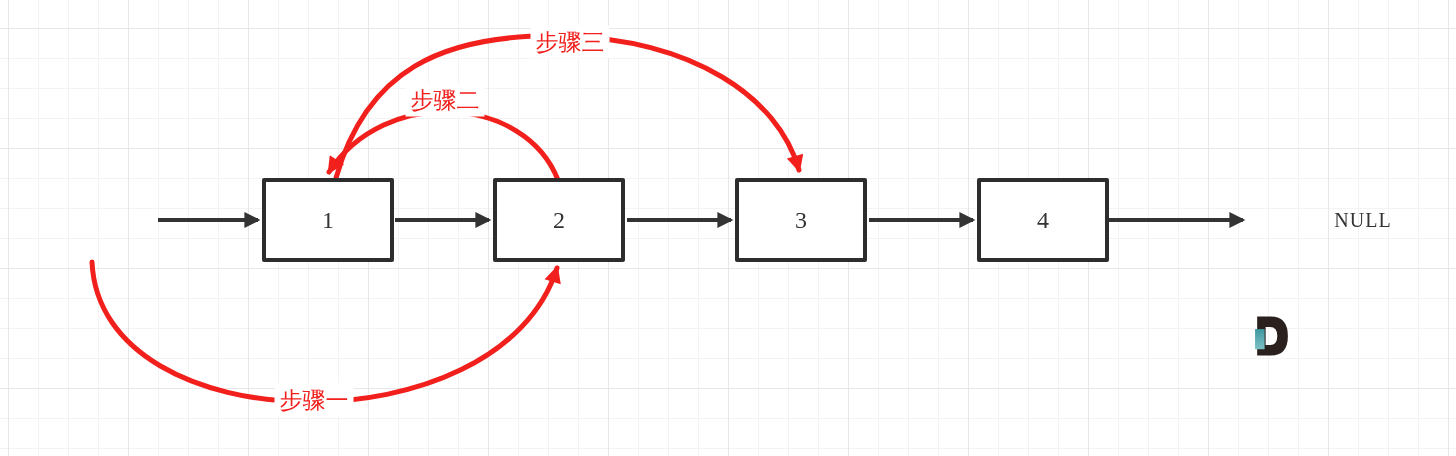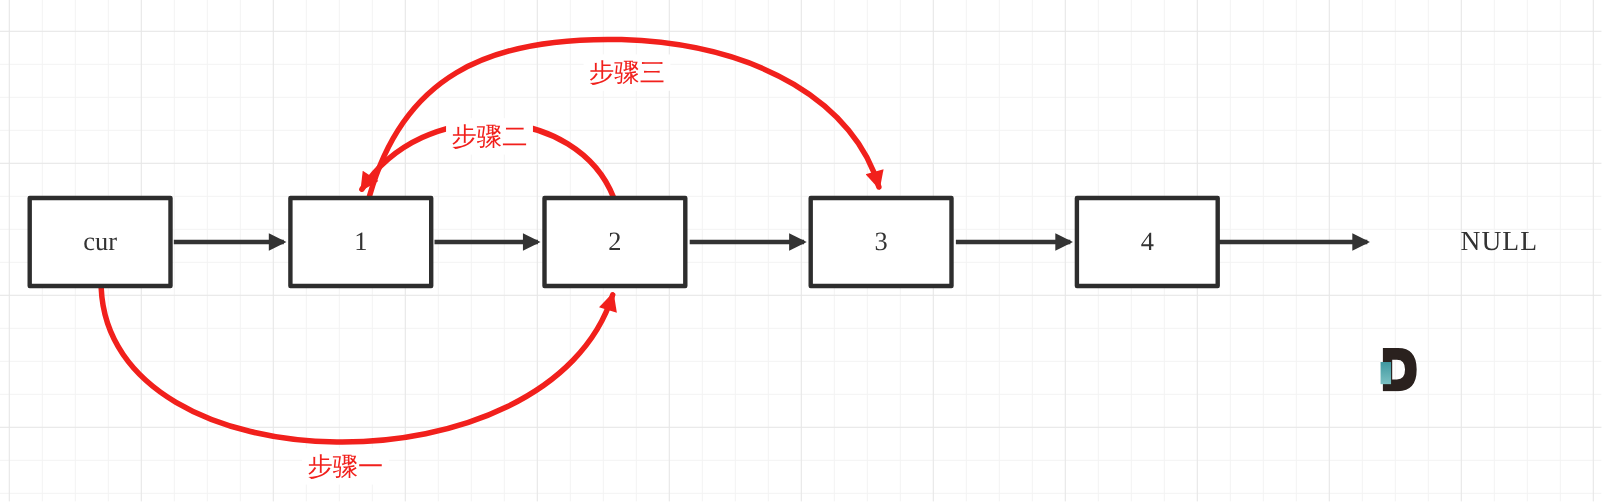--- a/index.html
+++ b/index.html
@@ -19,28 +19,27 @@
   }
   svg.layer{position:absolute;left:0;top:0;}
   .node{
     position:absolute;top:178px;width:132px;height:84px;
     box-sizing:border-box;border:4px solid #2d2d2d;border-radius:2px;
     background:#ffffff;display:flex;align-items:center;justify-content:center;
     font-size:24px;color:#333333;
   }
   .null-text{
     position:absolute;top:178px;height:84px;display:flex;align-items:center;justify-content:center;
-    font-size:25px;letter-spacing:1px;color:#333333;
+    font-size:20px;letter-spacing:1px;color:#333333;
   }
   .step-label{
     position:absolute;transform:translate(-50%,-50%);
     background:#ffffff;padding:1px 5px;
     font-size:23px;color:#f1201c;white-space:nowrap;
     font-family:"Liberation Serif",serif;
-    margin-top:24px;
   }
   .logo{position:absolute;left:1204px;top:316px;width:136px;text-align:center;}
   .logo-mark{display:block;margin:0 auto;}
   .logo-text{
     margin-top:2px;font-size:24px;font-weight:bold;color:#1e1713;
     font-family:"Liberation Serif",serif;letter-spacing:1px;white-space:nowrap;
   }
 </style>
 </head>
 <body>
@@ -61,23 +60,20 @@
     <line x1="395" y1="220" x2="489" y2="220" stroke="#333333" stroke-width="4" marker-end="url(#mk-black)"></line>
     <line x1="627" y1="220" x2="731" y2="220" stroke="#333333" stroke-width="4" marker-end="url(#mk-black)"></line>
     <line x1="869" y1="220" x2="973" y2="220" stroke="#333333" stroke-width="4" marker-end="url(#mk-black)"></line>
     <line x1="1107" y1="220" x2="1243" y2="220" stroke="#333333" stroke-width="4" marker-end="url(#mk-black)"></line>
 
     <path d="M 92 262 C 100 445, 500 450, 557 268" fill="none" stroke="#f1201c" stroke-width="5" stroke-linecap="round" marker-end="url(#mk-red)"></path>
     <path d="M 558 180 C 525 95, 385 86, 329 172" fill="none" stroke="#f1201c" stroke-width="5" stroke-linecap="round" marker-end="url(#mk-red)"></path>
     <path d="M 336 178 C 366 72, 440 33, 565 36 C 692 40, 778 96, 799 170" fill="none" stroke="#f1201c" stroke-width="5" stroke-linecap="round" marker-end="url(#mk-red)"></path>
   </svg>
 
-  <div class="node" style="left:25px">
-    <span>cur</span>
-  </div>
   <div class="node" style="left:262px">
     <span>1</span>
   </div>
   <div class="node" style="left:493px">
     <span>2</span>
   </div>
   <div class="node" style="left:735px">
     <span>3</span>
   </div>
   <div class="node" style="left:977px">

